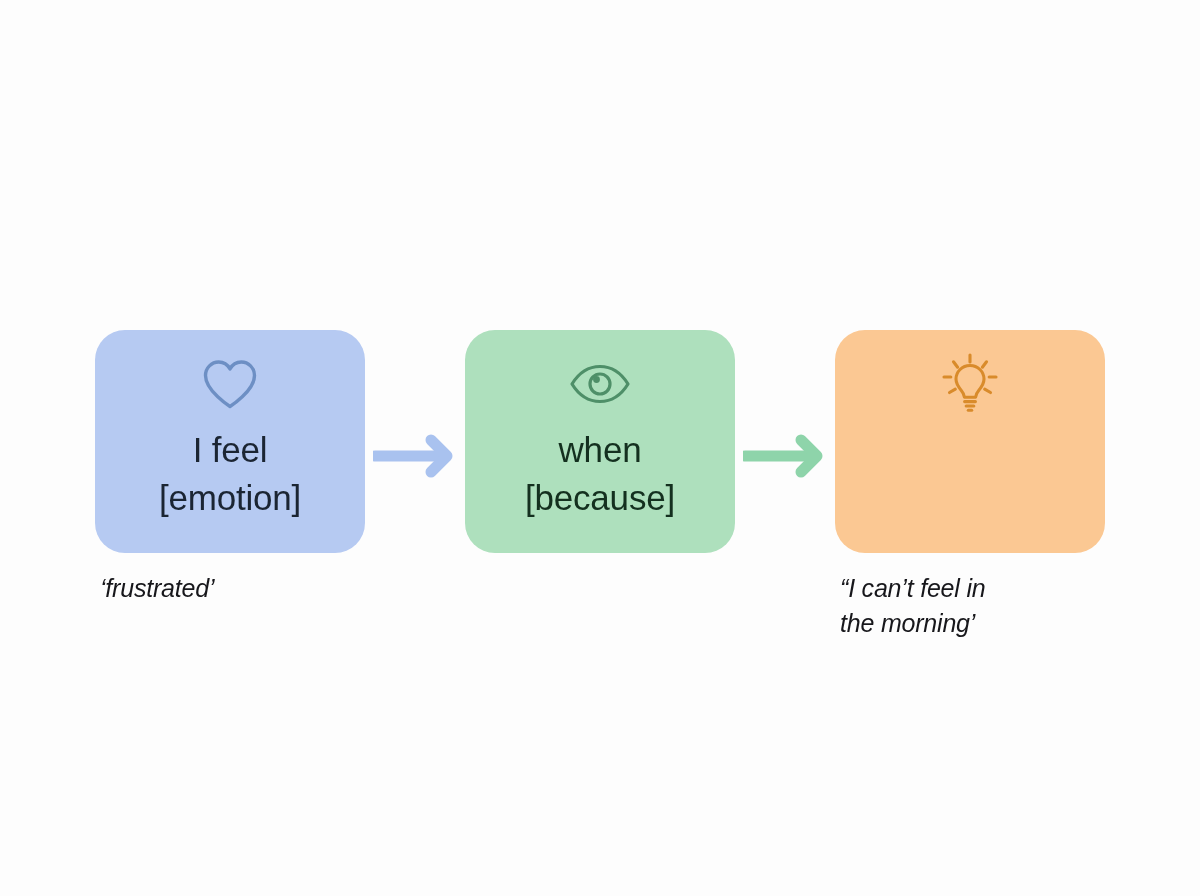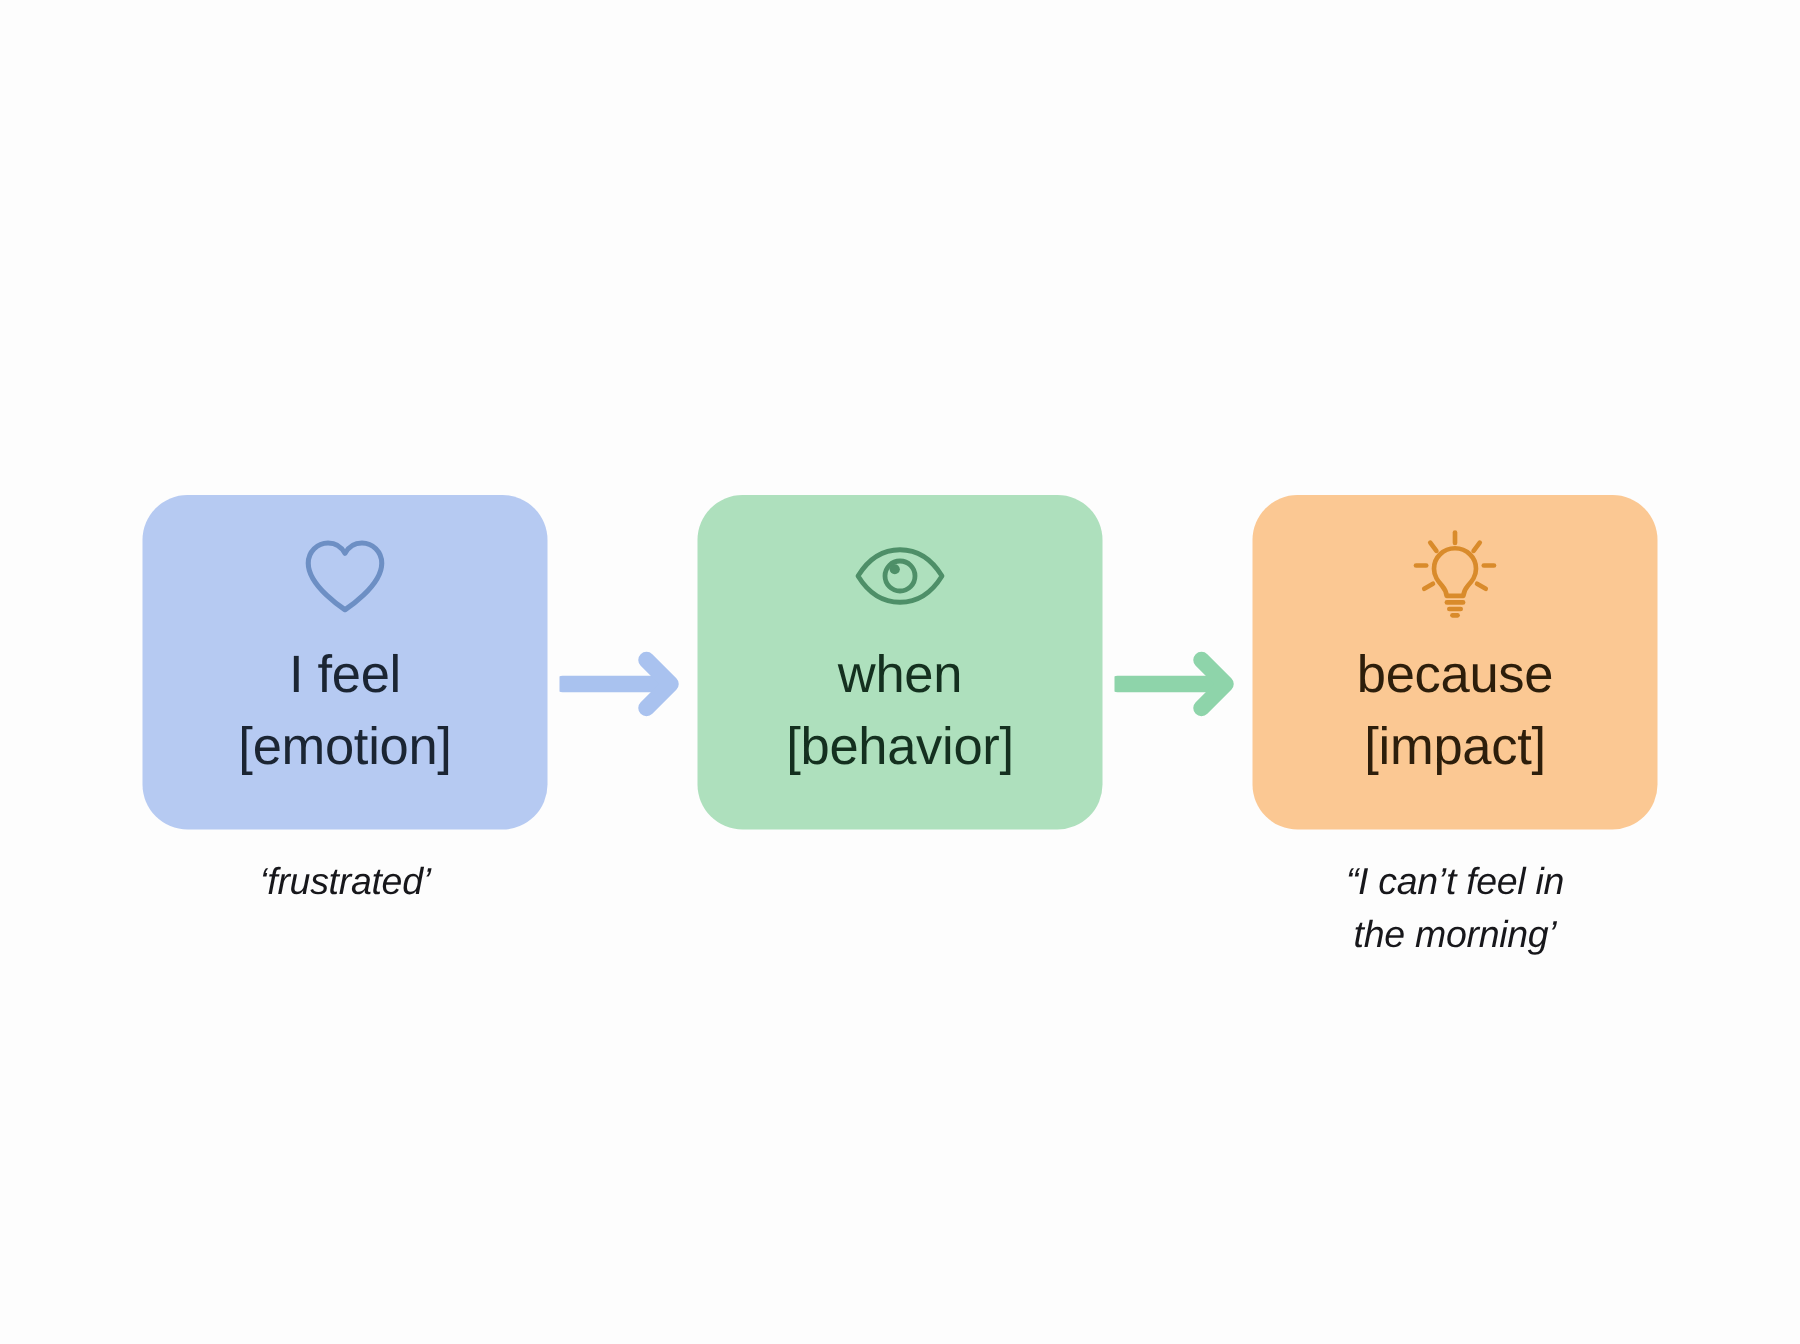--- a/index.html
+++ b/index.html
@@ -63,21 +63,21 @@
     text-align: center;
     font-size: 35px;
     line-height: 1.38;
     font-weight: 400;
     letter-spacing: -0.2px;
     white-space: pre-line;
   }
 
   .card-caption {
     margin-top: 18px;
-    text-align: center;
+    text-align: left;
     font-size: 25px;
     line-height: 1.38;
     font-style: italic;
     font-weight: 400;
     color: #17171b;
     letter-spacing: -0.2px;
     white-space: pre-line;
     width: 260px;
   }
 
@@ -132,21 +132,21 @@
     <div class="stage-col">
       <div class="card card-behavior">
         <div class="card-icon">
           <svg width="62" height="40" viewBox="0 0 62 40" fill="none" aria-hidden="true">
             <path d="M3 20 C11 7 20.5 2.5 31 2.5 C41.5 2.5 51 7 59 20 C51 33 41.5 37.5 31 37.5 C20.5 37.5 11 33 3 20 Z" stroke="#4e8f68" stroke-width="3.2" stroke-linejoin="round" fill="none"></path>
             <circle cx="31" cy="20" r="10" stroke="#4e8f68" stroke-width="3.2" fill="none"></circle>
             <circle cx="27.5" cy="15.5" r="3.4" fill="#4e8f68"></circle>
           </svg>
         </div>
         <div class="card-title title-behavior">when
-[behavior]</div>
+[because]</div>
       </div>
     </div>
 
     <div class="arrow-cell">
       <svg width="84" height="44" viewBox="0 0 84 44" fill="none" aria-hidden="true">
         <path d="M2 22 H62" stroke="#8ed4aa" stroke-width="11" stroke-linecap="round"></path>
         <path d="M58 6 L74 22 L58 38" stroke="#8ed4aa" stroke-width="11" stroke-linecap="round" stroke-linejoin="round" fill="none"></path>
       </svg>
     </div>
 
@@ -164,21 +164,19 @@
               <path d="M51.5 39.5 L45.7 36.2"></path>
             </g>
             <path d="M31 12.5 C23.2 12.5 17 18.6 17 26.1 C17 31.2 19.6 34.3 22.3 37.4 C24.1 39.5 25.2 41.4 25.4 44.2 H36.6 C36.8 41.4 37.9 39.5 39.7 37.4 C42.4 34.3 45 31.2 45 26.1 C45 18.6 38.8 12.5 31 12.5 Z" stroke="#d98b2b" stroke-width="3.1" stroke-linejoin="round" fill="none"></path>
             <g stroke="#d98b2b" stroke-width="3.1" stroke-linecap="round">
               <path d="M25.6 48.6 H36.4"></path>
               <path d="M27.2 53 H34.8"></path>
               <path d="M29.3 57.2 H32.7"></path>
             </g>
           </svg>
         </div>
-        <div class="card-title title-impact">because
-[impact]</div>
       </div>
       <div class="card-caption">“I can’t feel in
 the morning’</div>
     </div>
 
   </div>
 </div>
 
 </body></html>

